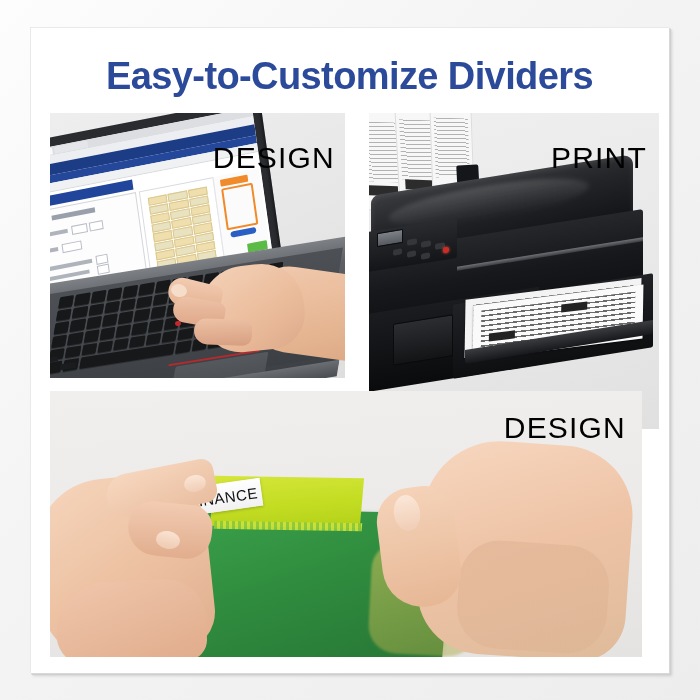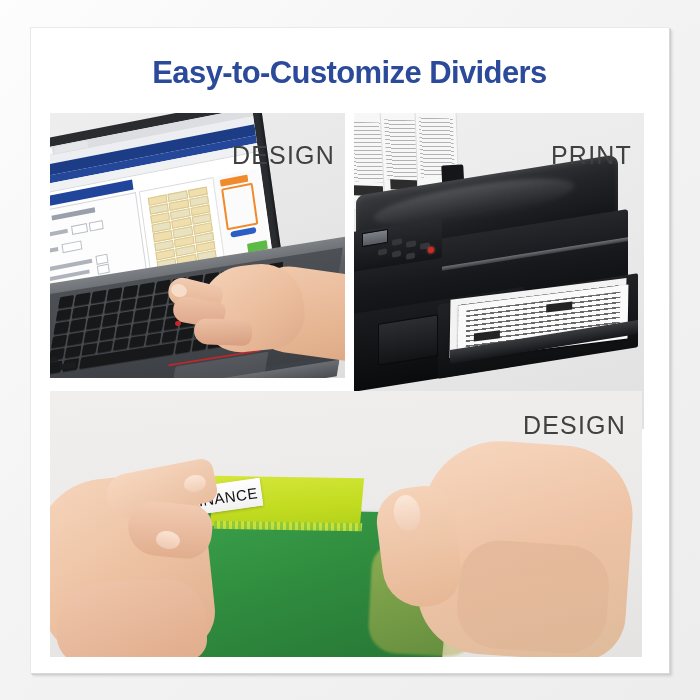--- a/index.html
+++ b/index.html
@@ -49,43 +49,43 @@
     border-left: 1px solid #e9e9e9;
     pointer-events: none;
   }
 
   
   .headline {
     position: absolute;
     left: 0; top: 28px;
     width: 639px;
     text-align: center;
-    font-size: 31px;
+    font-size: 38px;
     font-weight: bold;
     letter-spacing: -0.6px;
     color: #2c4a9a;
     font-family: "Liberation Sans", sans-serif;
     white-space: nowrap;
   }
 
   
   .panel {
     position: absolute;
     overflow: hidden;
     background: #e9e9e7;
   }
   #panel-design { left: 20px;  top: 86px;  width: 295px; height: 265px; }
-  #panel-print  { left: 324px; top: 86px;  width: 290px; height: 316px; }
+  #panel-print  { left: 339px; top: 86px;  width: 290px; height: 316px; }
   #panel-insert { left: 20px;  top: 364px; width: 592px; height: 266px; }
 
   .panel-label {
     position: absolute;
     z-index: 40;
-    color: #404040;
-    font-size: 25px;
+    color: #000000;
+    font-size: 30px;
     letter-spacing: 1.2px;
     font-family: "Liberation Sans", sans-serif;
     font-weight: normal;
   }
   #label-design { right: 10px; top: 28px; }
   #label-print  { right: 12px; top: 28px; }
   #label-insert { right: 16px; top: 20px; }
 
   
   .p1-bg {

